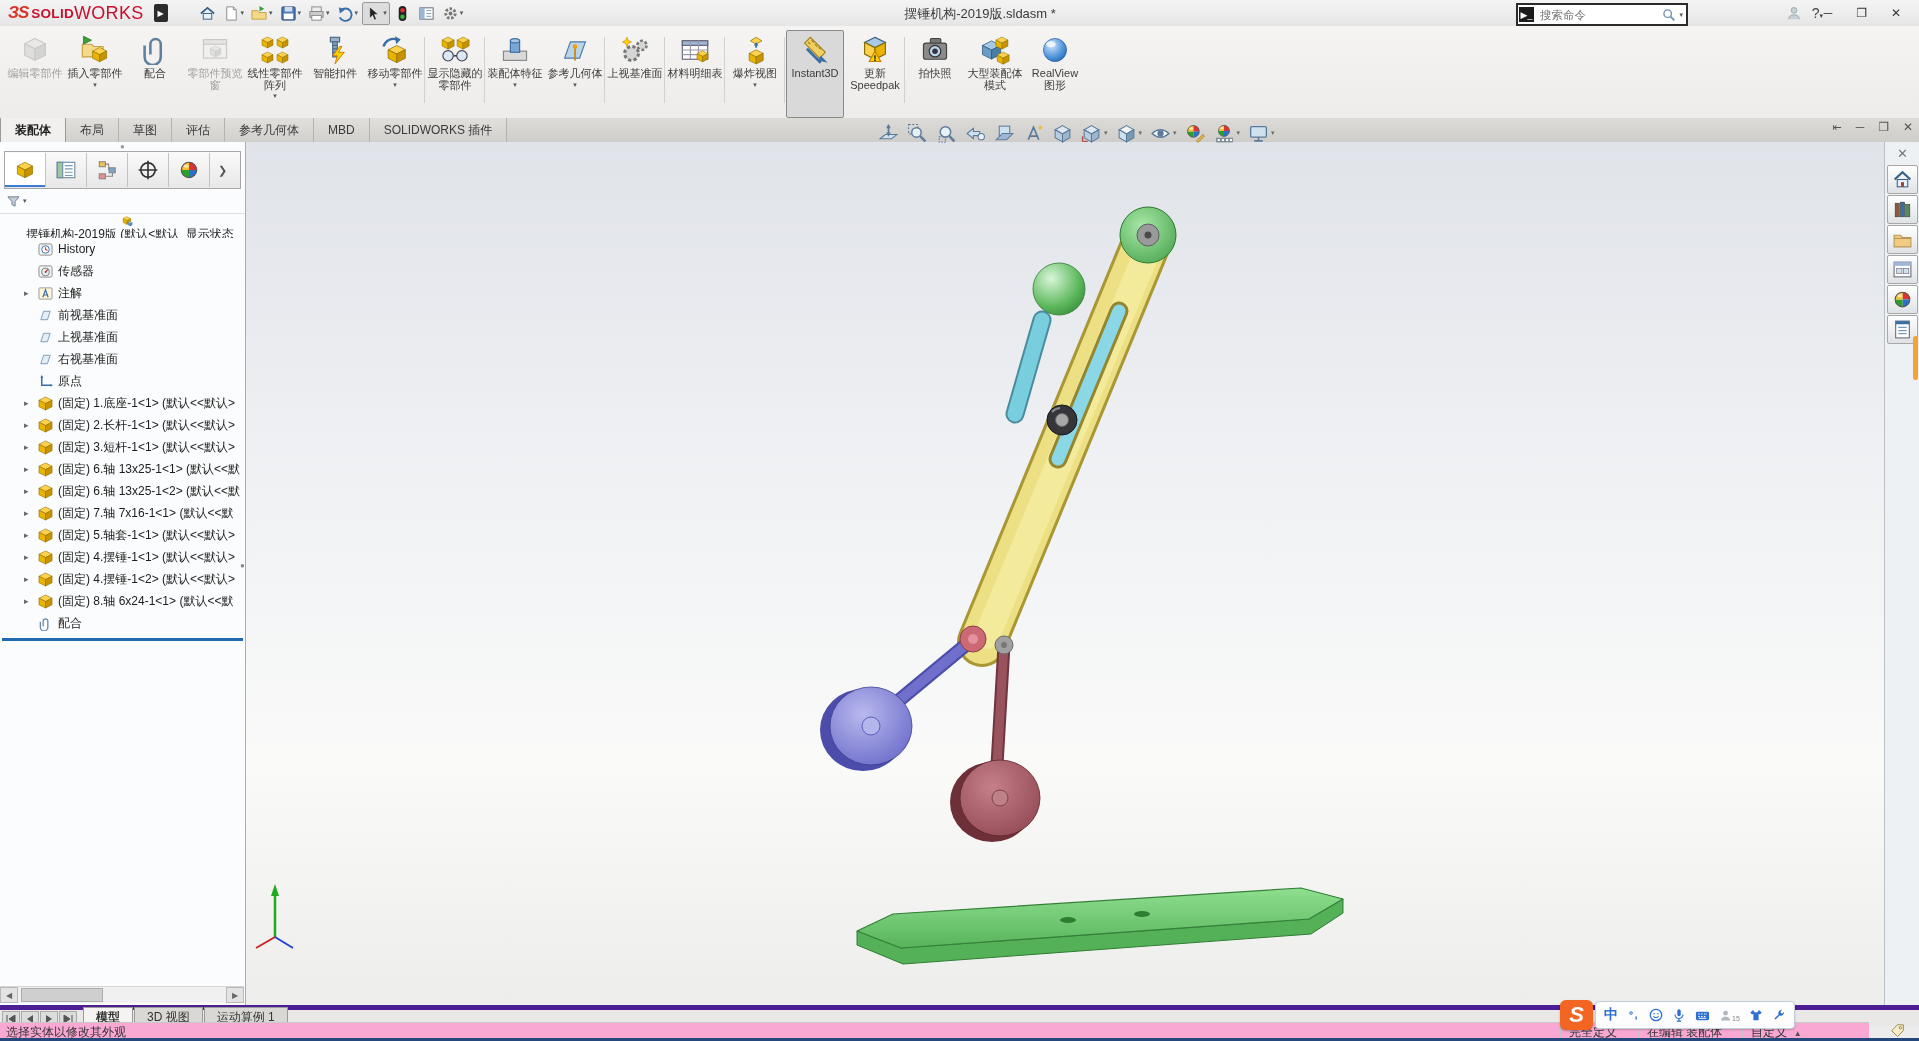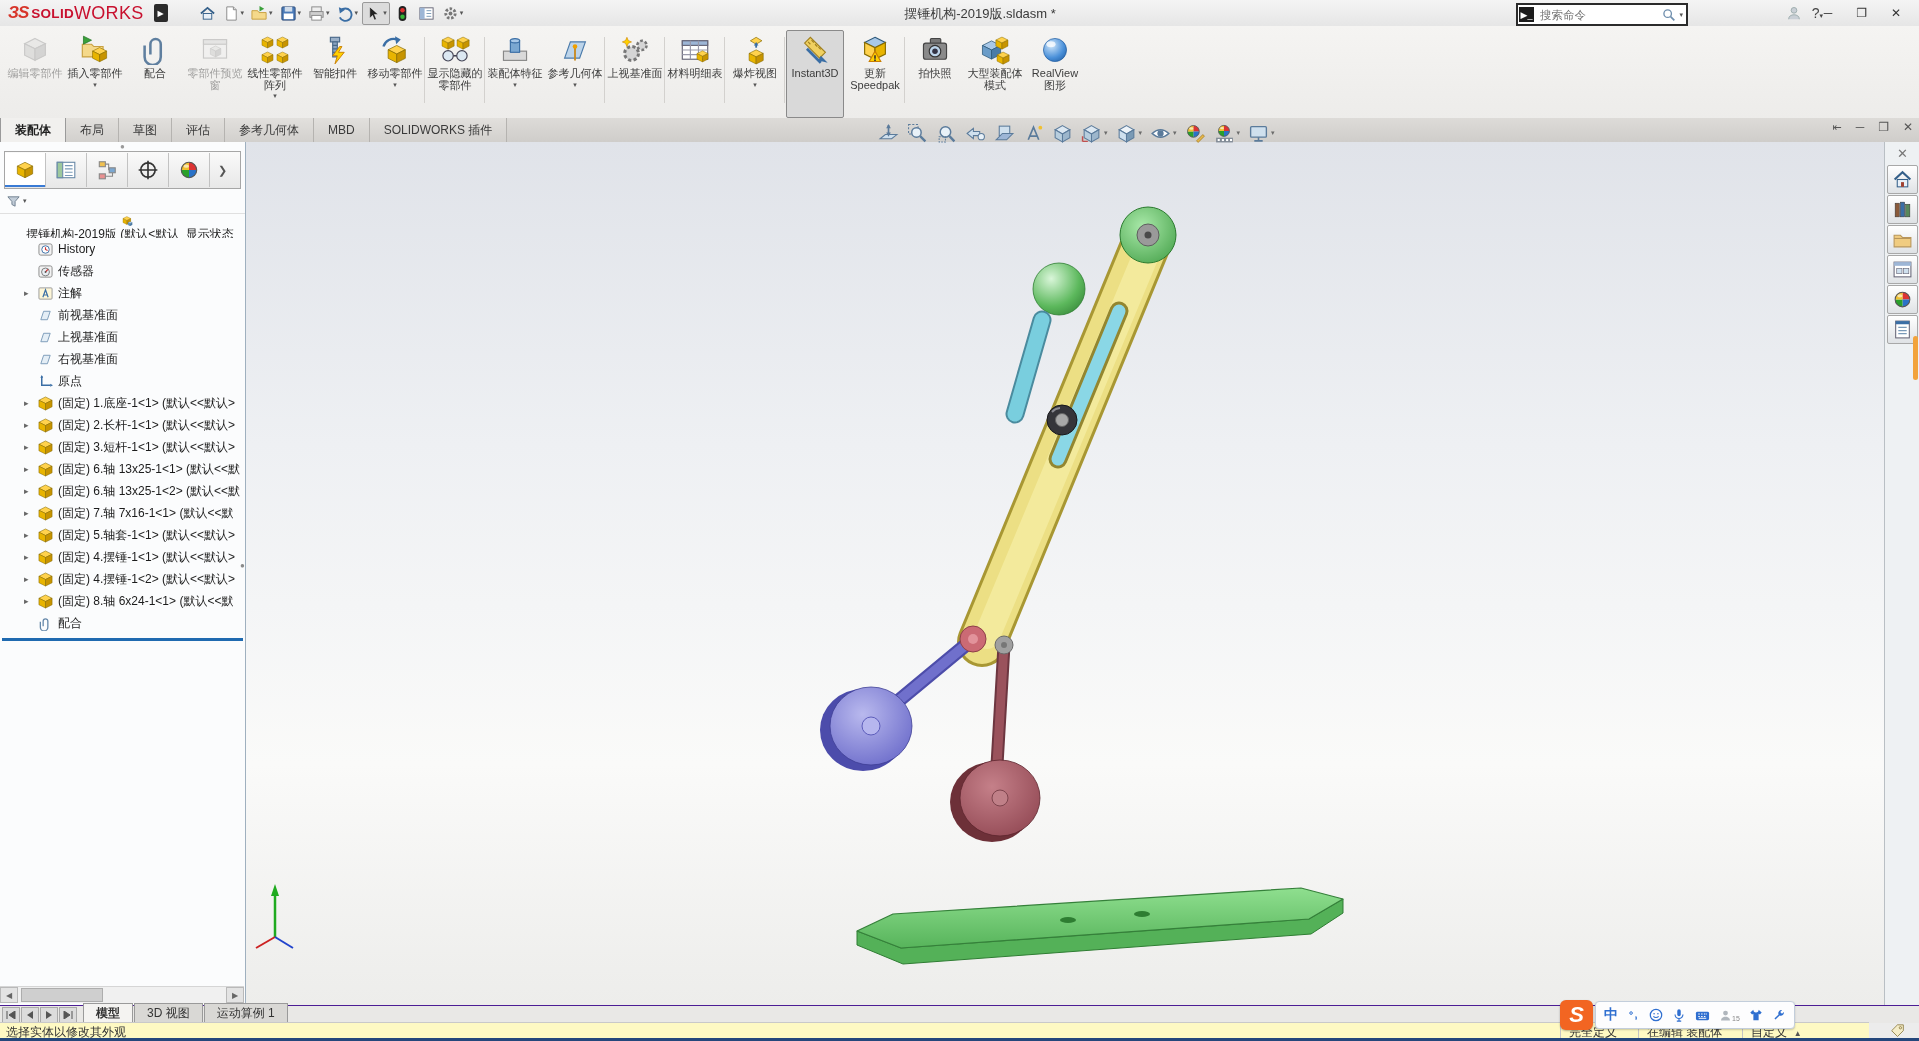--- a/index.html
+++ b/index.html
@@ -85,28 +85,28 @@
   #vsplitdot{position:absolute;left:240px;top:552px;width:9px;height:26px;color:#8a8a8a;font-size:8px;display:flex;align-items:center;z-index:7;}
 
   
   #taskpane{position:absolute;left:1884px;top:142px;width:35px;height:863px;background:#eef1f3;border-left:1px solid #b9bfc4;}
   #tpclose{height:22px;display:flex;align-items:center;justify-content:center;color:#777;font-size:13px;}
   .tpbox{width:29px;height:27px;margin:1px auto;border:1px solid #a8a8a8;background:linear-gradient(#ffffff,#dfe2e5);
     display:flex;align-items:center;justify-content:center;border-radius:2px;}
   #tporange{position:absolute;right:1px;top:336px;width:5px;height:44px;background:#f2a33c;border-radius:3px;}
 
   
-  #bottombar{position:absolute;left:0;top:1005px;width:1919px;height:17px;background:#e9e8e6;border-top:1px solid #4c1d95;display:flex;align-items:flex-end;}
+  #bottombar{position:absolute;left:0;top:1005px;width:1919px;height:17px;background:#e9e8e6;border-top:5px solid #4c1d95;display:flex;align-items:flex-end;}
   #navbtns{display:flex;gap:1px;margin:0 6px 0 2px;}
   .nav{width:16px;height:14px;background:#dcdcdc;border:1px solid #aaa;display:flex;align-items:center;justify-content:center;}
   .btab{padding:1px 12px 1px 12px;font-size:12px;color:#333;background:#d9d8d5;border:1px solid #9a9a9a;border-bottom:none;margin-right:1px;}
   .btab.active{background:#f4f3f1;font-weight:bold;}
 
   
-  #statusbar{position:absolute;left:0;top:1022px;width:1869px;height:16px;background:#fef9c3;border-top:1px solid #c9c9c9;
+  #statusbar{position:absolute;left:0;top:1022px;width:1869px;height:16px;background:#f9a8d4;border-top:1px solid #c9c9c9;
     font-size:12px;color:#333;}
   #statusbar .msg{position:absolute;left:6px;top:1px;}
   .sseg{position:absolute;top:1px;border-left:1px solid #c5c5c5;padding-left:8px;height:14px;}
   #bluebottom{position:absolute;left:0;top:1038px;width:1919px;height:3px;background:#24477c;}
 
   
   #ime{position:absolute;left:1560px;top:1000px;height:30px;display:flex;align-items:center;z-index:9;}
   #imelogo{width:33px;height:30px;background:#f26522;border-radius:6px;color:#fff;font-weight:bold;font-style:italic;
     font-size:22px;display:flex;align-items:center;justify-content:center;box-shadow:0 1px 2px rgba(0,0,0,.3);}
   #imebar{height:26px;background:#fdfdfe;border:1px solid #c3cedb;border-radius:4px;display:flex;align-items:center;

